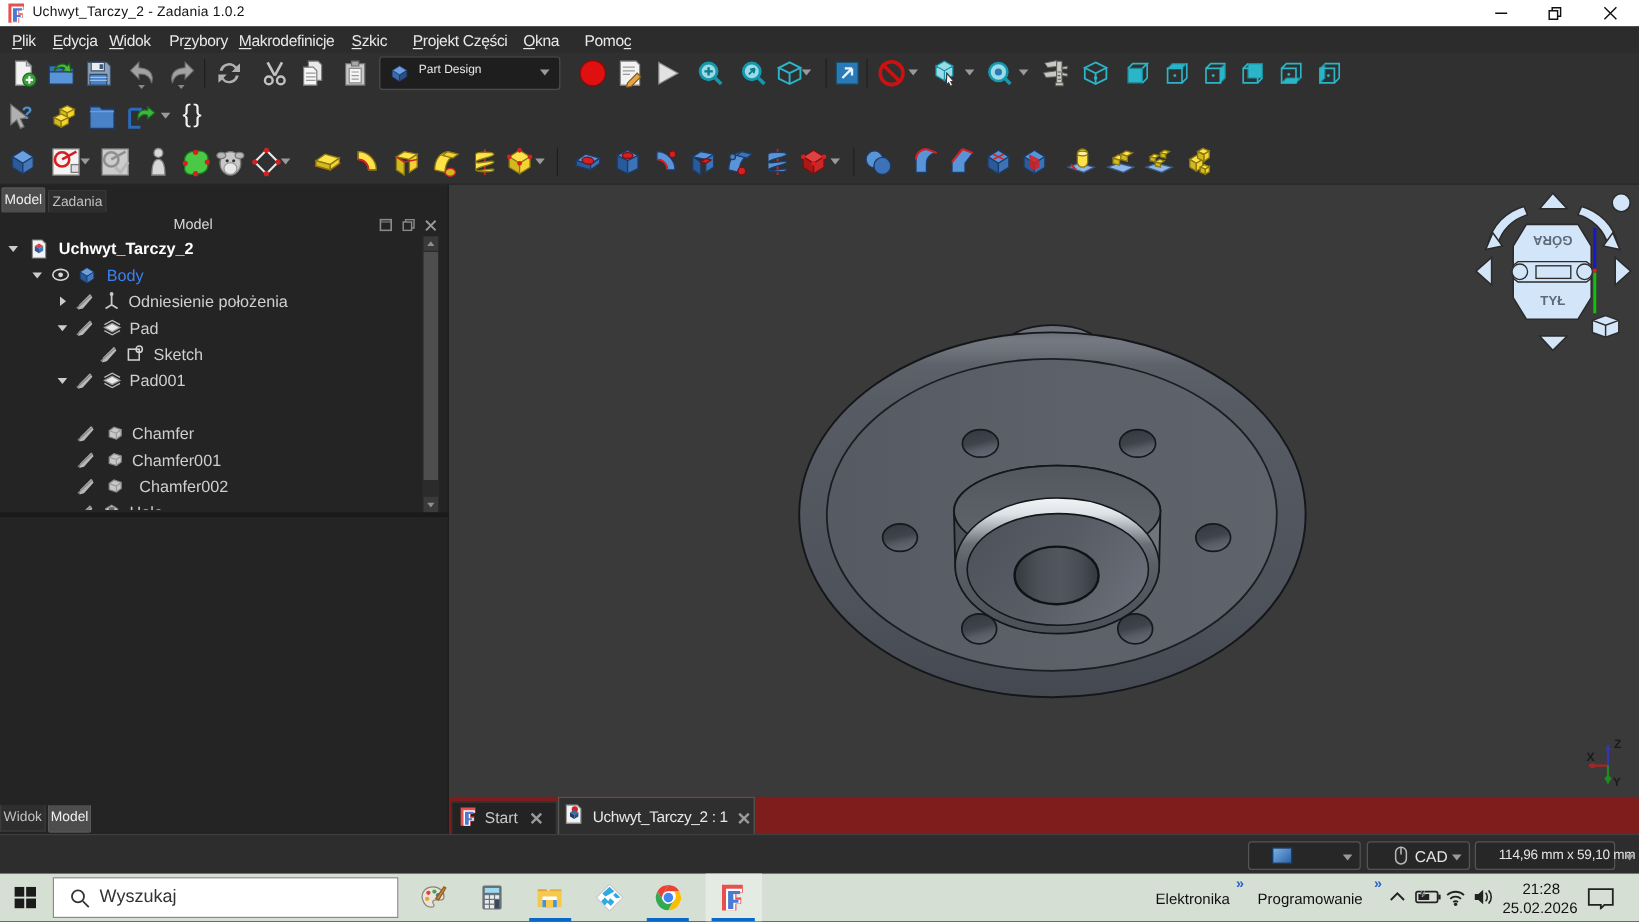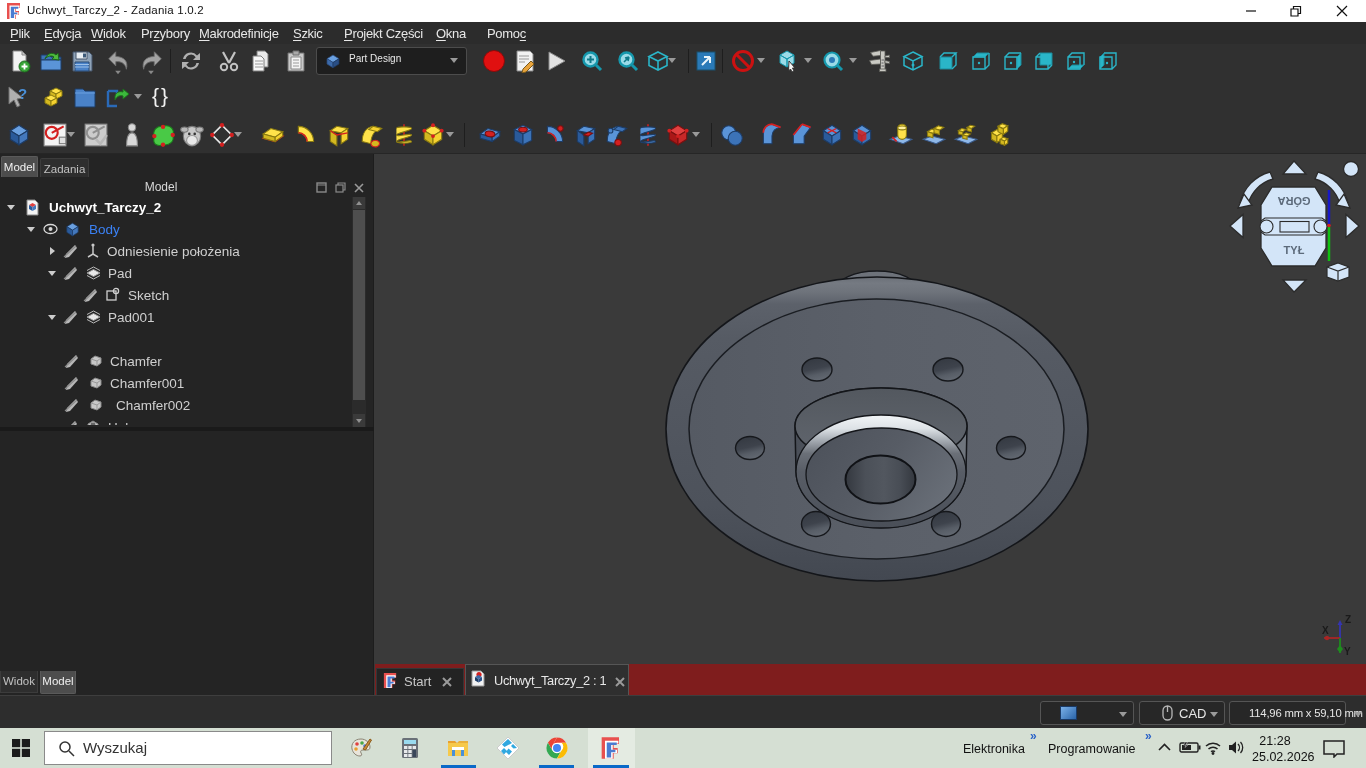--- a/index.html
+++ b/index.html
@@ -829,19 +829,19 @@
 <svg class="ab" style="left:1204px;top:13px" width="18" height="14" viewBox="0 0 18 14">
         <path d="M2 5 a10 10 0 0 1 14 0" fill="none" stroke="#222" stroke-width="1.5"></path>
         <path d="M4.5 8 a6.5 6.5 0 0 1 9 0" fill="none" stroke="#222" stroke-width="1.5"></path>
         <path d="M7 10.7 a3.2 3.2 0 0 1 4 0" fill="none" stroke="#222" stroke-width="1.5"></path>
         <circle cx="9" cy="12.5" r="1.4" fill="#222"></circle>
       </svg>
 <svg class="ab" style="left:1228px;top:12px" width="18" height="15" viewBox="0 0 18 15">
         <path d="M1 5 h3 l4-3.5 v12 L4 10 H1 Z" fill="#222"></path>
         <path d="M10 4 a5 5 0 0 1 0 7 M12.5 2 a8 8 0 0 1 0 11" fill="none" stroke="#222" stroke-width="1.3"></path>
       </svg>
-<div class="ab" style="left:1250px;top:6px;width:50px;text-align:center;font-size:12.5px;color:#111">21:28</div>
+<div class="ab" style="left:1250px;top:6px;width:50px;text-align:right;font-size:12.5px;color:#111">21:28</div>
 <div class="ab" style="left:1252px;top:22px;width:58px;text-align:center;font-size:12.5px;color:#111">25.02.2026</div>
 <svg class="ab" style="left:1322px;top:11px" width="24" height="19" viewBox="0 0 24 19">
         <path d="M2 2 h20 v13 h-7 l-3 3 v-3 H2 Z" fill="none" stroke="#222" stroke-width="1.5"></path>
       </svg>
 </div>
 </div>
 
 </body></html>

